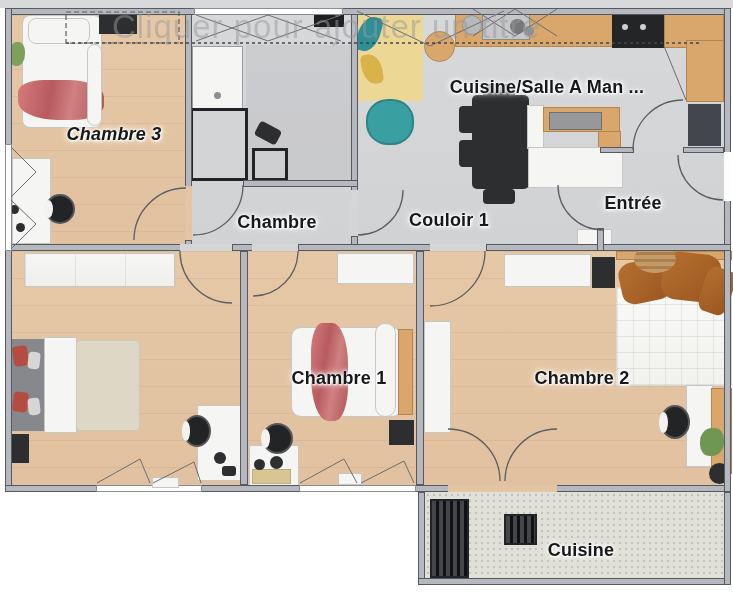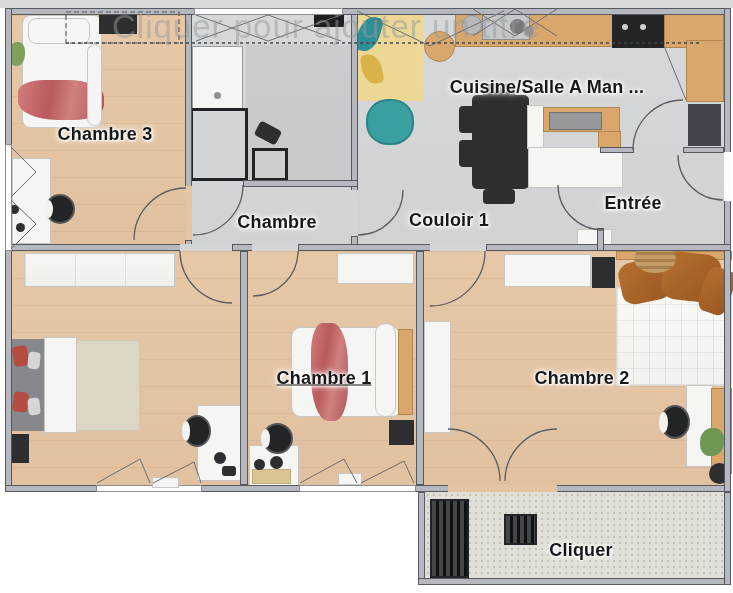--- a/index.html
+++ b/index.html
@@ -212,24 +212,24 @@
       <path d="M 11 147 L 36 172 L 11 197 M 11 200 L 36 224 L 11 249"></path>
       <path d="M 196 15 L 268 41 M 268 15 L 196 41 M 268 15 L 341 41 M 341 15 L 268 41"></path>
       <path d="M 357 11 L 430 46 L 504 11"></path>
       <path d="M 473 9 L 515 36 M 515 9 L 473 36 M 515 9 L 557 36 M 557 9 L 515 36"></path>
       <path d="M 664 46 L 686 100"></path>
     </g>
     <path d="M 66 43 L 700 43" fill="none" stroke="#42454a" stroke-width="1.4" stroke-dasharray="3 3"></path>
     <rect x="66" y="12" width="113" height="31" fill="none" stroke="#5a5d62" stroke-width="1.2" stroke-dasharray="5 3"></rect>
   </svg>
 
-  <div class="room-label" style="left:105px;top:134px;">Chambre 3</div>
+  <div class="room-label" style="left:114px;top:134px;font-style:italic;">Chambre 3</div>
   <div class="room-label" style="left:277px;top:222px;">Chambre</div>
   <div class="room-label" style="left:449px;top:220px;">Couloir 1</div>
   <div class="room-label" style="left:547px;top:87px;text-align:right;">Cuisine/Salle A Man ...</div>
   <div class="room-label" style="left:633px;top:203px;">Entrée</div>
-  <div class="room-label" style="left:324px;top:378px;text-decoration:underline;">Chambre 1</div>
+  <div class="room-label" style="left:339px;top:378px;">Chambre 1</div>
   <div class="room-label" style="left:582px;top:378px;">Chambre 2</div>
-  <div class="room-label" style="left:581px;top:550px;">Cliquer</div>
+  <div class="room-label" style="left:581px;top:550px;">Cuisine</div>
 
   <div class="watermark">Cliquer pour ajouter un titre</div>
 
 </div>
 
 </body></html>

